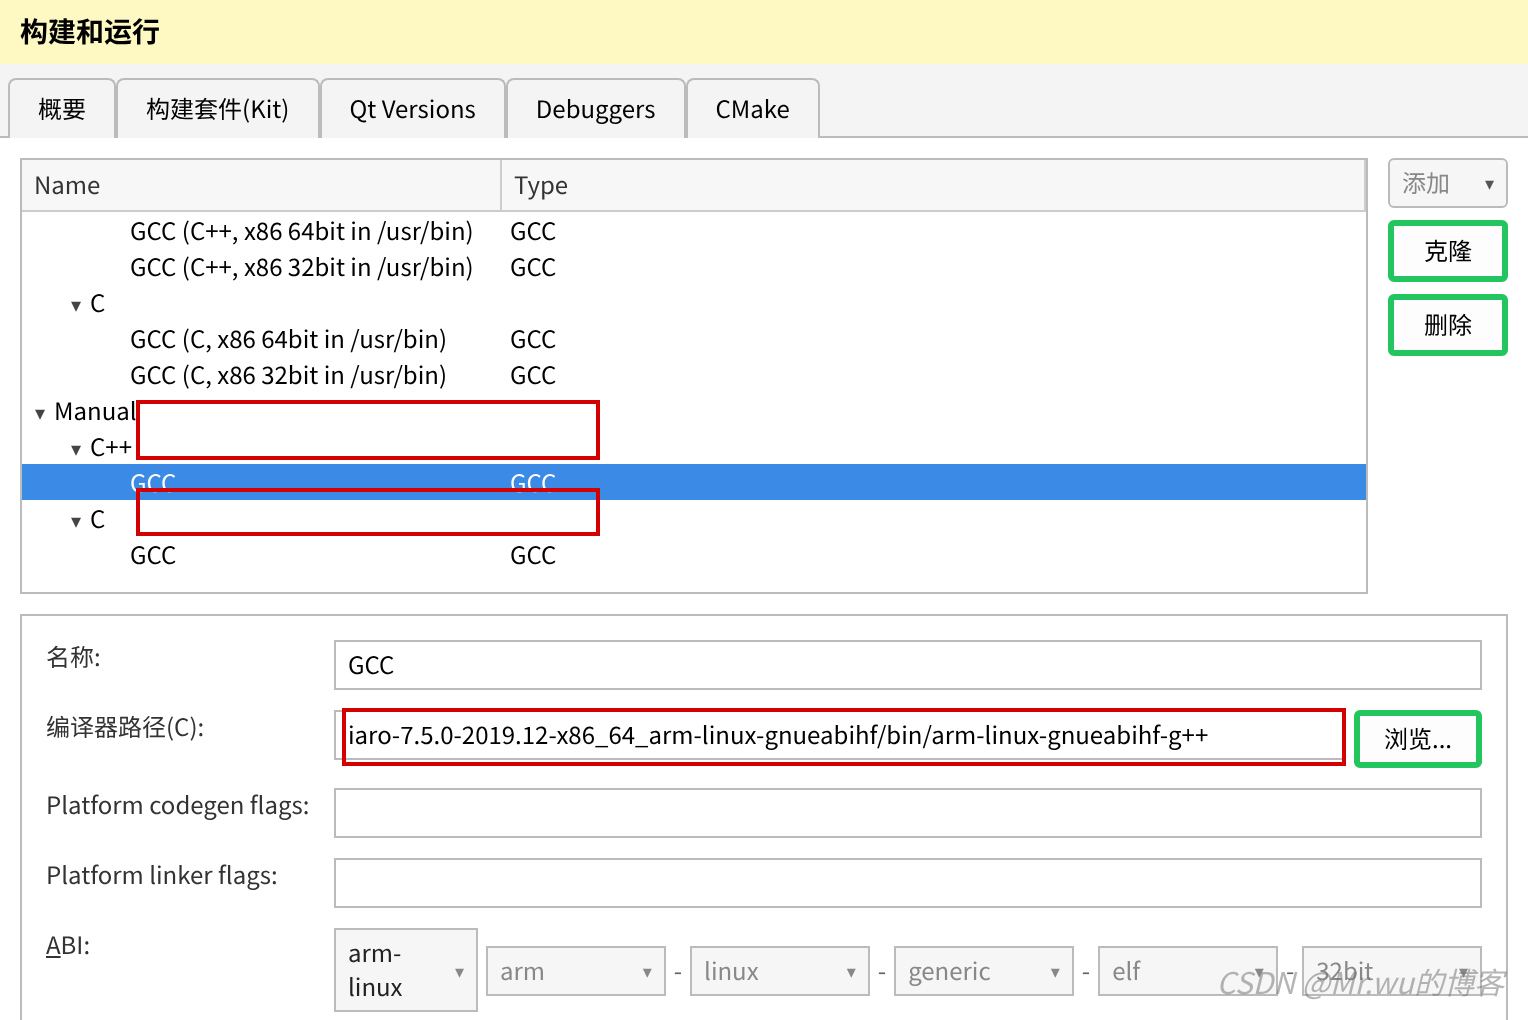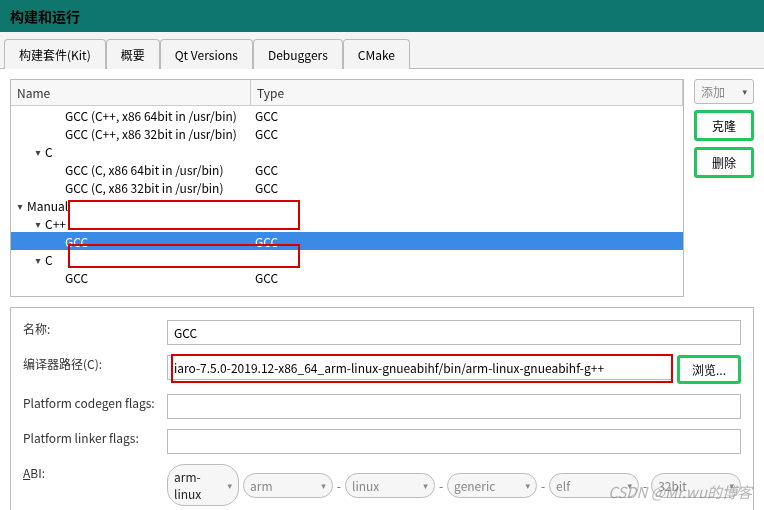--- a/index.html
+++ b/index.html
@@ -1,18 +1,18 @@
 <!DOCTYPE html>
 <html><head>
 <meta charset="utf-8">
 <style>
   * { box-sizing: border-box; margin: 0; padding: 0; font-family: "Noto Sans CJK SC", "DejaVu Sans", sans-serif; font-size: 12px; }
   body { background: #f0f0f0; width: 764px; height: 510px; overflow: hidden; position: relative; }
   .window { background: #fff; border-bottom: 1px solid #ccc; }
-  .title { font-weight: bold; font-size: 14px; padding: 6px 10px; background: #0f766e; }
+  .title { font-weight: bold; font-size: 14px; padding: 6px 10px; background: #fef9c3; }
   .tabbar { display: flex; border-bottom: 1px solid #bbb; background: #f4f4f4; padding-top: 6px; padding-left: 4px; }
   .tab { padding: 6px 14px; border: 1px solid #bbb; border-bottom: none; margin-right: 0; background: #f4f4f4; border-top-left-radius: 4px; border-top-right-radius: 4px; cursor: pointer; position: relative; top: 1px; }
   .tab.active { background: #fff; border-bottom: 1px solid #fff; }
   .content { display: flex; padding: 10px; gap: 10px; }
   .left { flex: 1; }
   .right { width: 60px; display: flex; flex-direction: column; gap: 6px; }
   .btn { background: #fdfdfd; border: 3px solid #22c55e; border-radius: 3px; padding: 4px 8px; cursor: pointer; text-align: center; white-space: nowrap; }
   .btn.combo::after { content: " ▾"; font-size: 9px; color: #555; }
   .tree-wrap { border: 1px solid #bbb; background: #fff; }
   .tree-head { display: flex; border-bottom: 1px solid #ccc; background: #f7f7f7; }
@@ -31,34 +31,34 @@
 
   .form { border: 1px solid #bbb; background: #fff; margin: 0 10px 10px 10px; padding: 12px; }
   .form-row { display: flex; align-items: flex-start; margin-bottom: 10px; gap: 4px; }
   .form-label { width: 140px; color: #333; }
   .underline { text-decoration: underline; }
   .text-input { flex: 1; border: 1px solid #bbb; padding: 3px 6px; background: #fff; }
   .combo { border: 1px solid #bbb; background: #f6f6f6; padding: 3px 6px 3px 6px; display: flex; align-items: center; justify-content: space-between; color: #888; }
   .combo .caret { font-size: 9px; color: #888; margin-left: 4px; }
   .combo.enabled { color: #222; }
   .abi-group { display: flex; gap: 4px; flex: 1; align-items: center; }
-  .abi-group .combo { flex: 1; min-width: 0; border-radius: 17px; }
+  .abi-group .combo { flex: 1; min-width: 0; }
   .abi-group .dash { color: #666; }
   .watermark { position: absolute; bottom: 8px; right: 12px; color: rgba(120,120,120,0.55); font-size: 15px; font-style: italic; pointer-events: none; }
   .form-row .btn { padding: 3px 12px; }
 </style>
 </head>
 <body>
 
 <div class="window">
   <div class="title">构建和运行</div>
 
   <div class="tabbar">
+    <div class="tab">概要</div>
     <div class="tab">构建套件(Kit)</div>
-    <div class="tab">概要</div>
     <div class="tab">Qt Versions</div>
     <div class="tab">Debuggers</div>
     <div class="tab">CMake</div>
   </div>
 
   <div class="content">
     <div class="left">
       <div class="tree-wrap">
         <div class="tree-head">
           <div class="col-name">Name</div>

